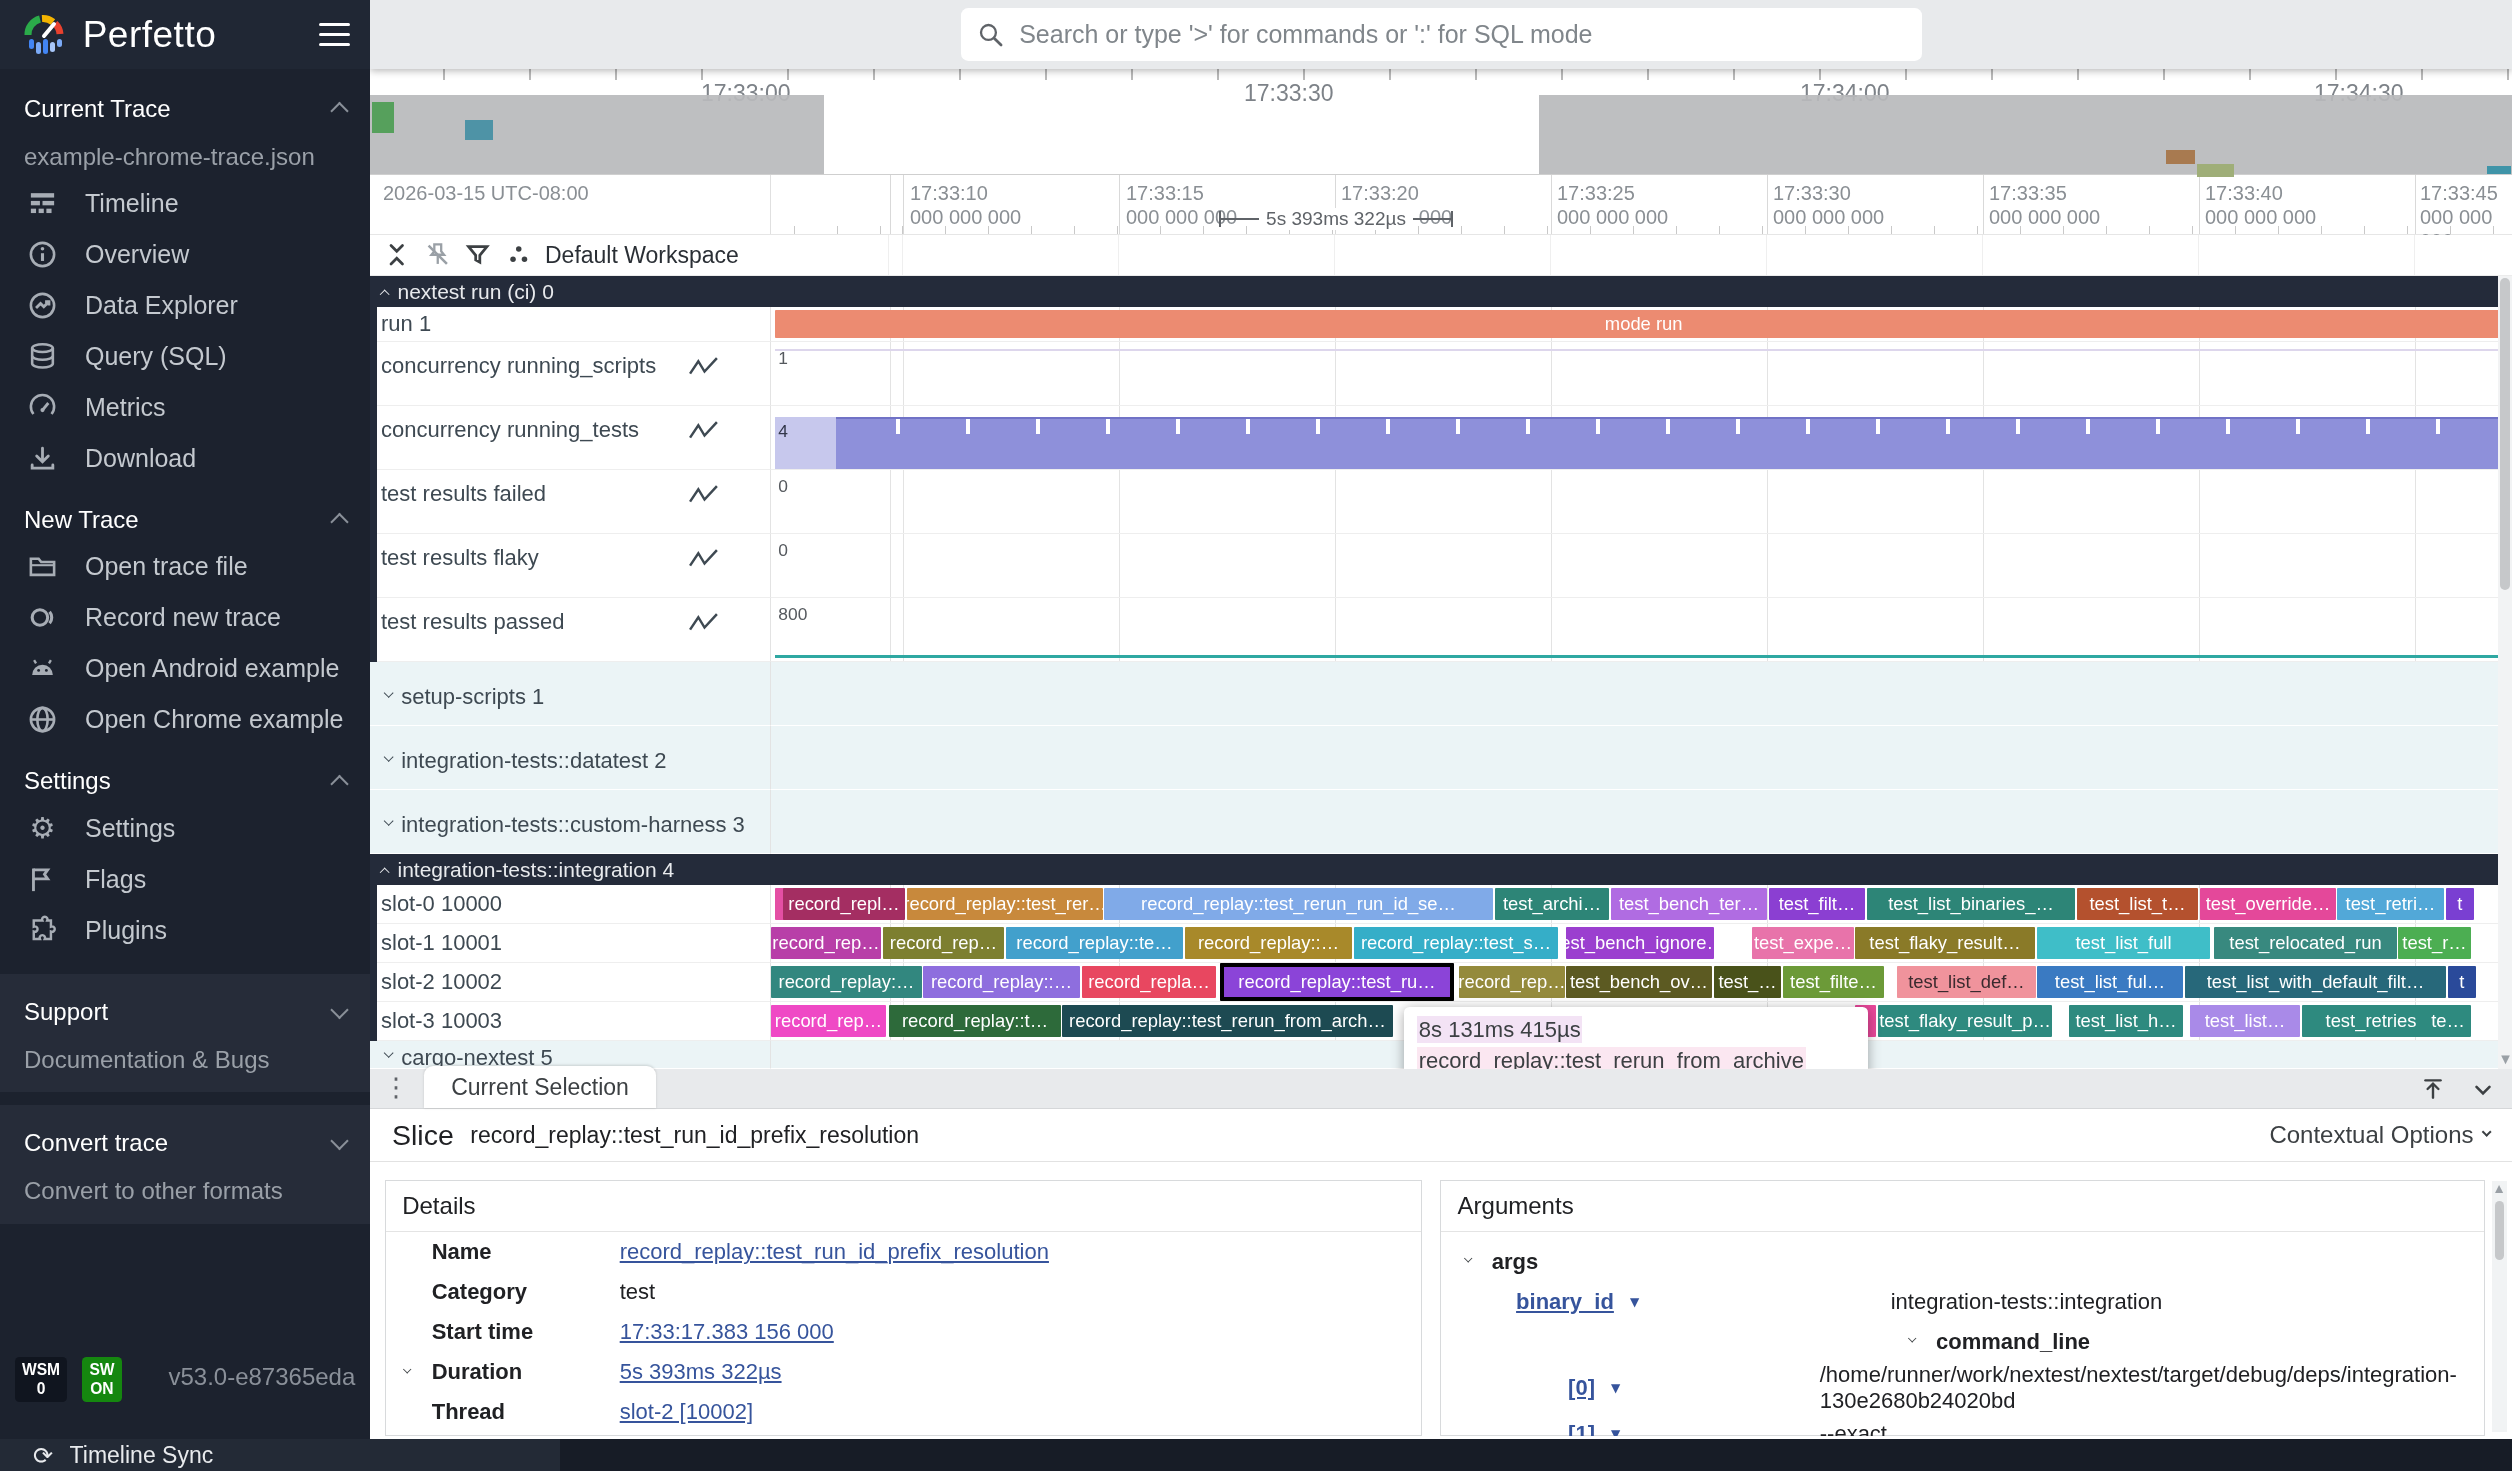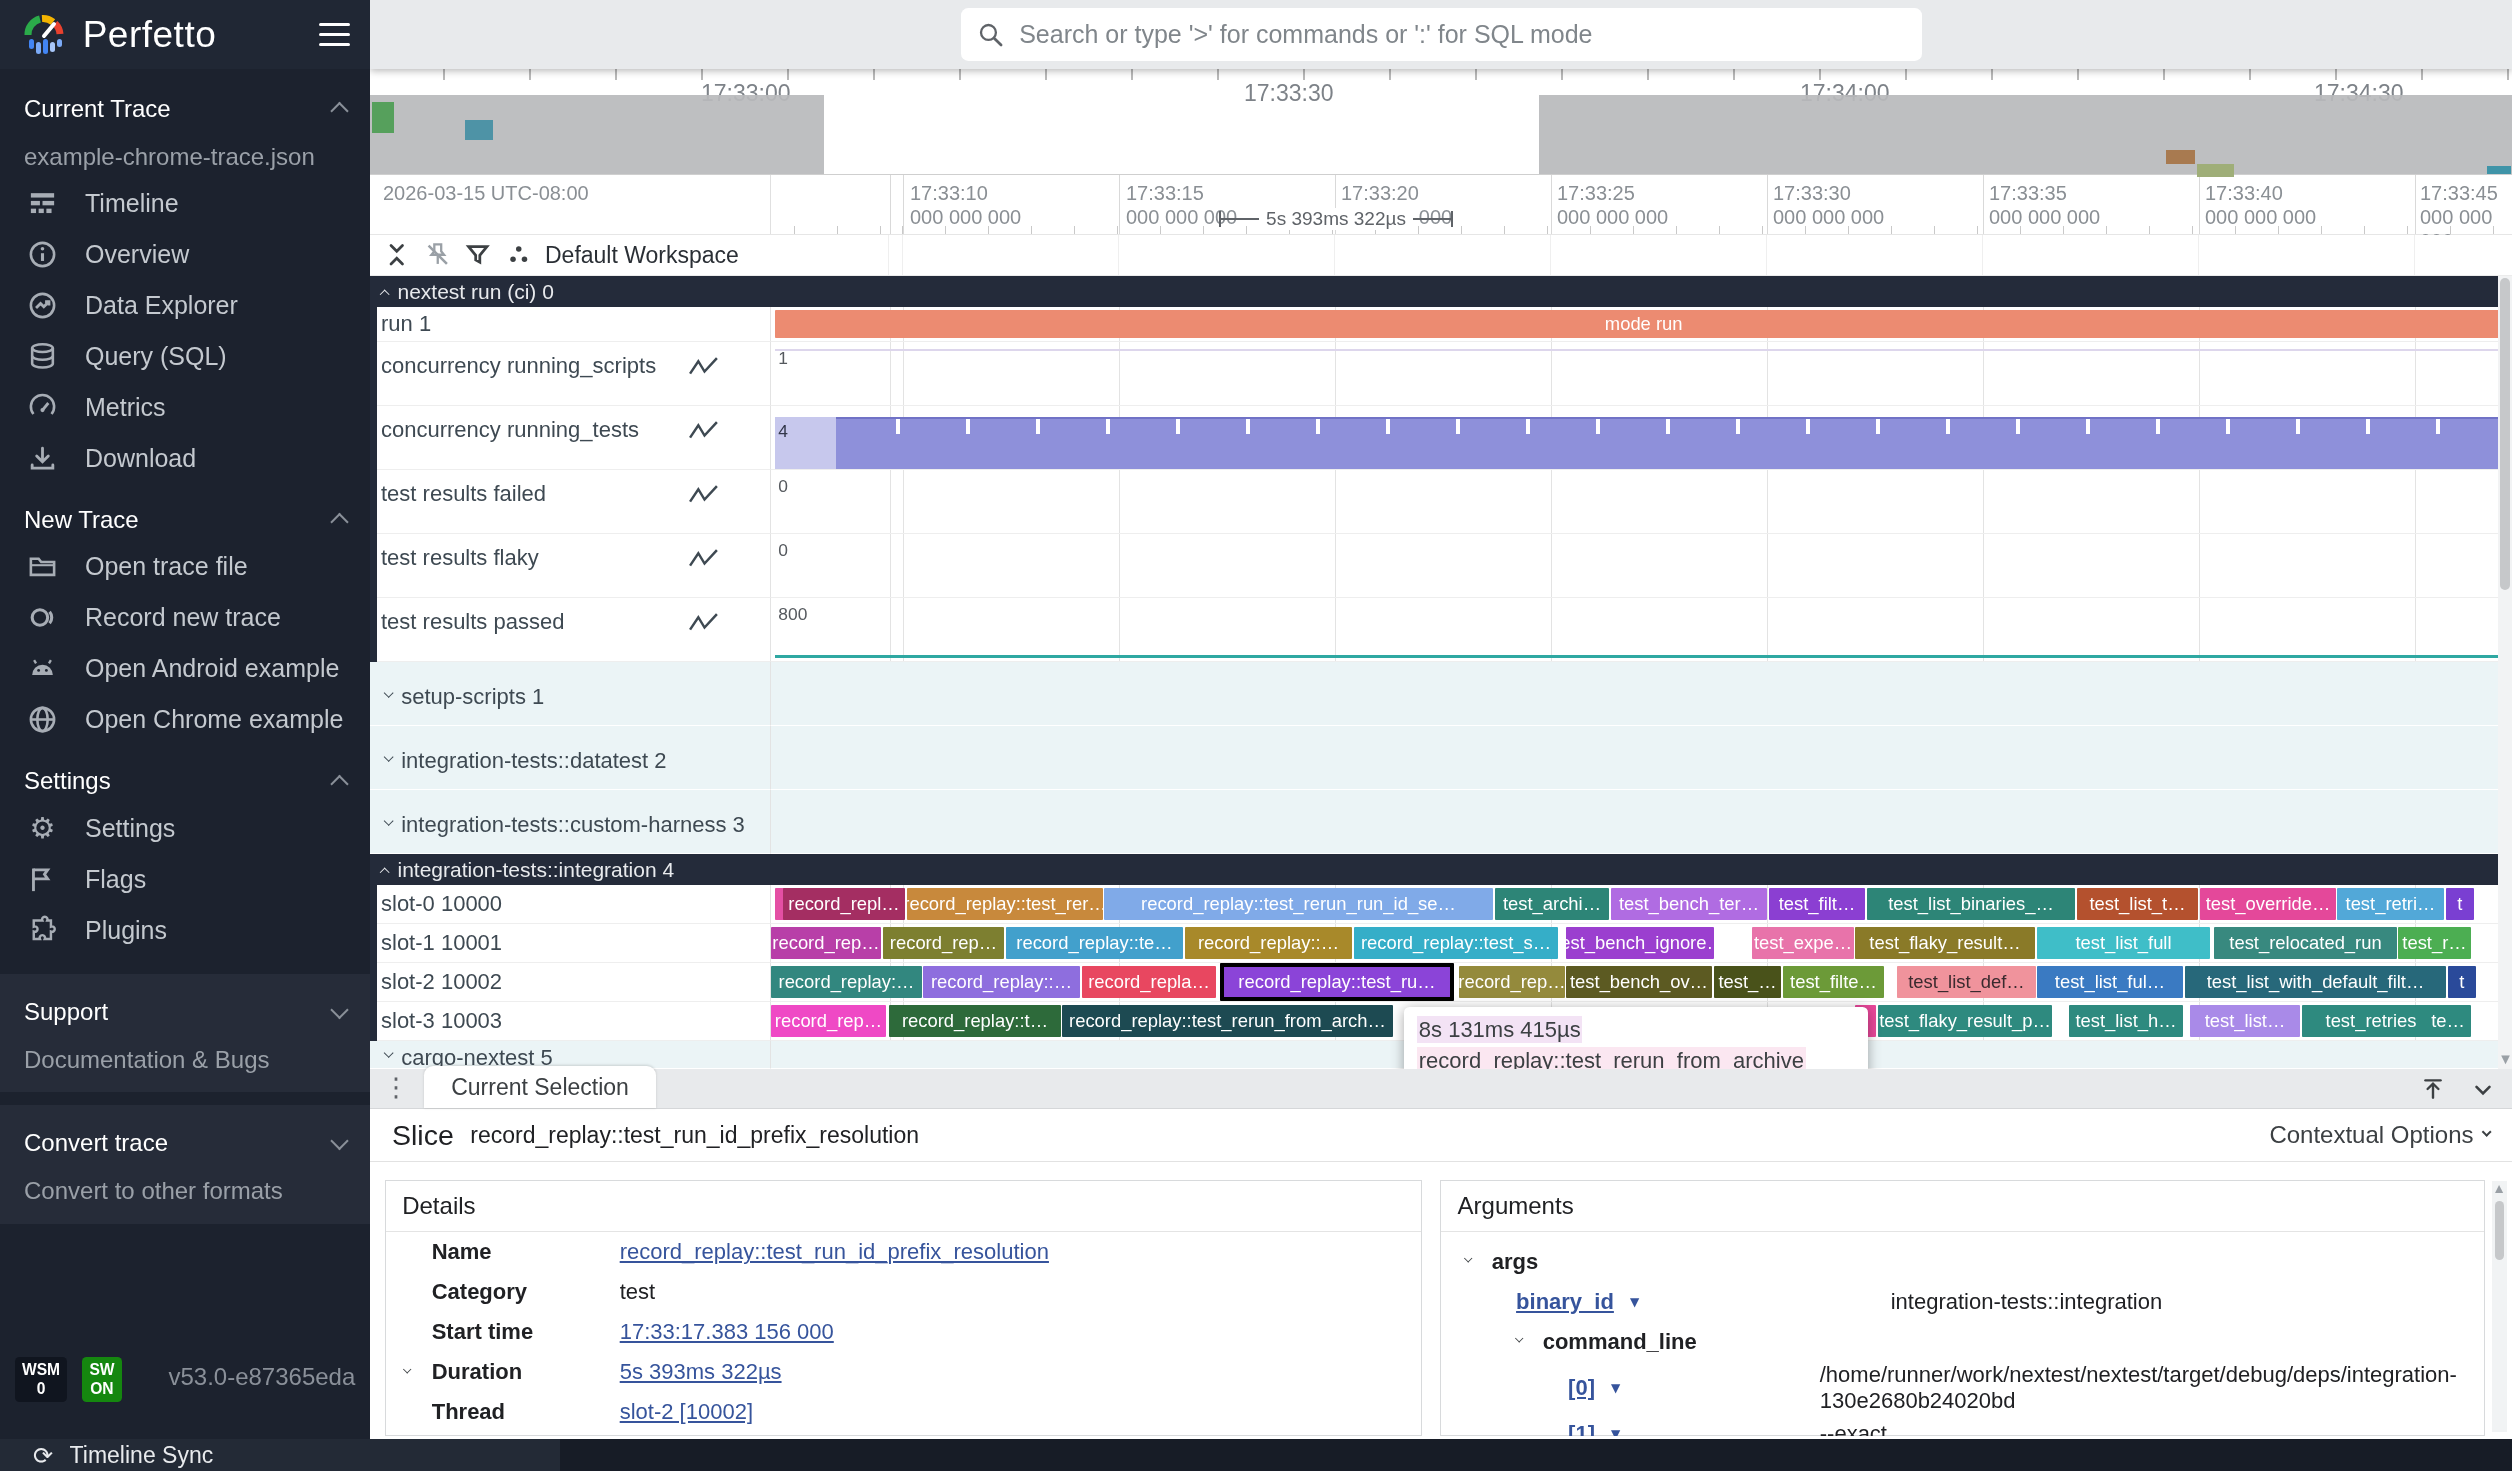--- a/index.html
+++ b/index.html
@@ -769,21 +769,21 @@
                   <span>args</span>
                 </span>
               </div>
               <div class="arow" style="padding-left: 51px;">
                 <span class="akey">
                   <span class="link" style="font-weight: bold;">binary_id</span>
                   <span class="dd">▾</span>
                 </span>
                 <span class="aval" style="margin-left: 252px;">integration-tests::integration</span>
               </div>
-              <div class="arow" style="padding-left: 51px;">
+              <div class="arow" style="padding-left: 51px; justify-content: center;">
                 <span class="akey">
                   <span class="chv down chvkey"></span>
                   <span>command_line</span>
                 </span>
               </div>
               <div class="arow" style="padding-left: 103px;">
                 <span class="akey">
                   <span class="link" style="font-weight: bold;">[0]</span>
                   <span class="dd">▾</span>
                 </span>

